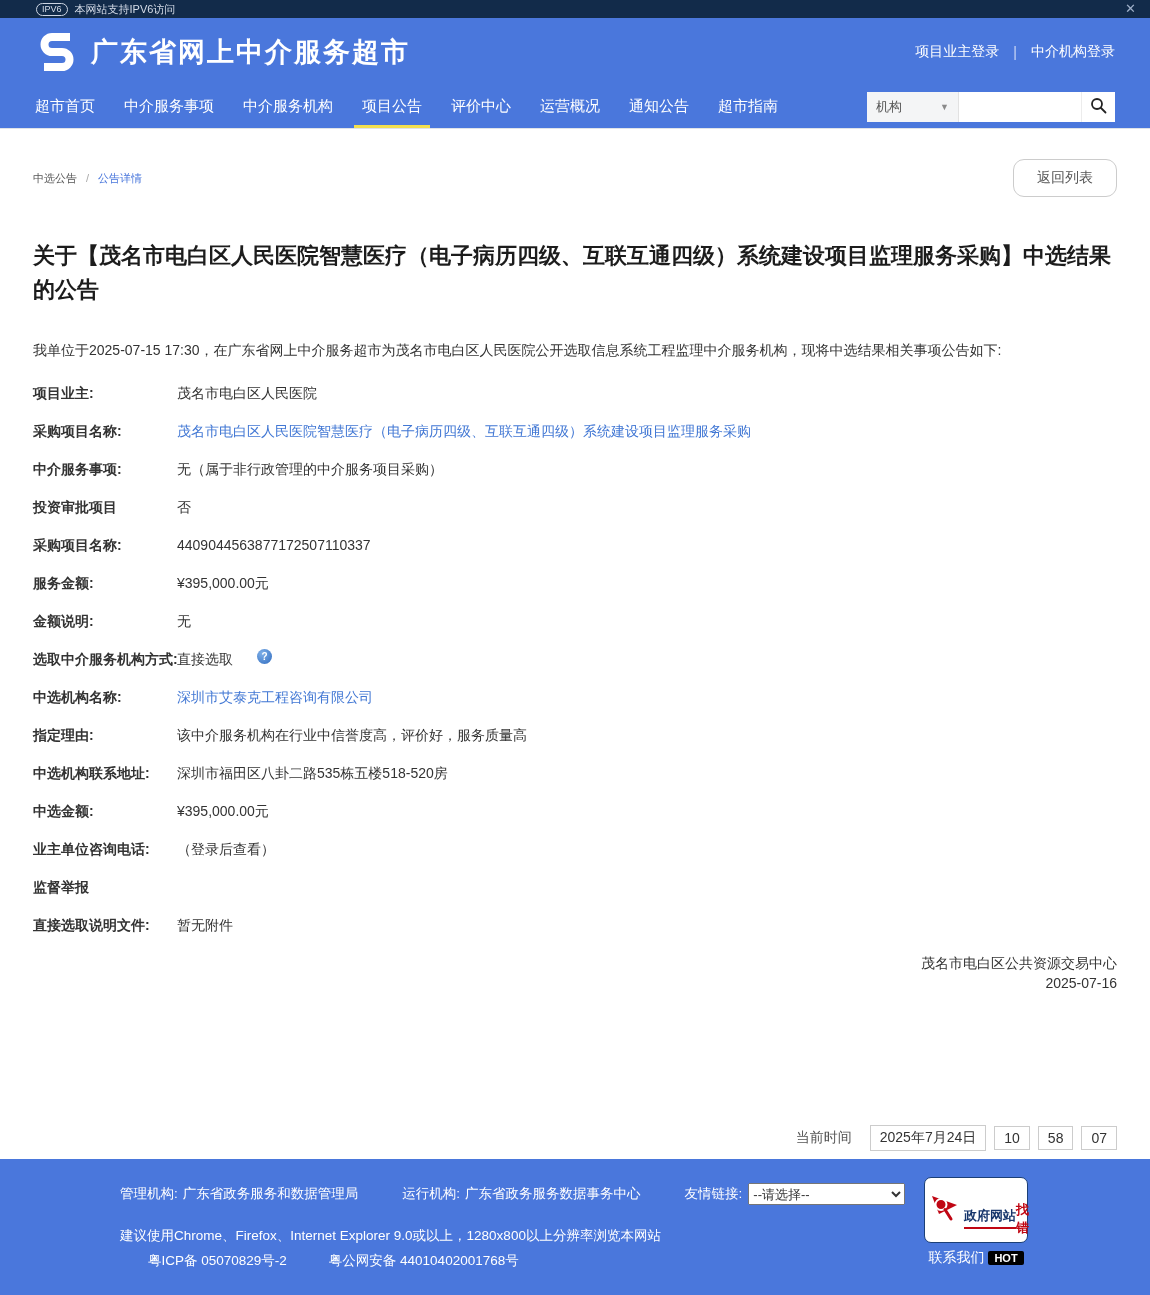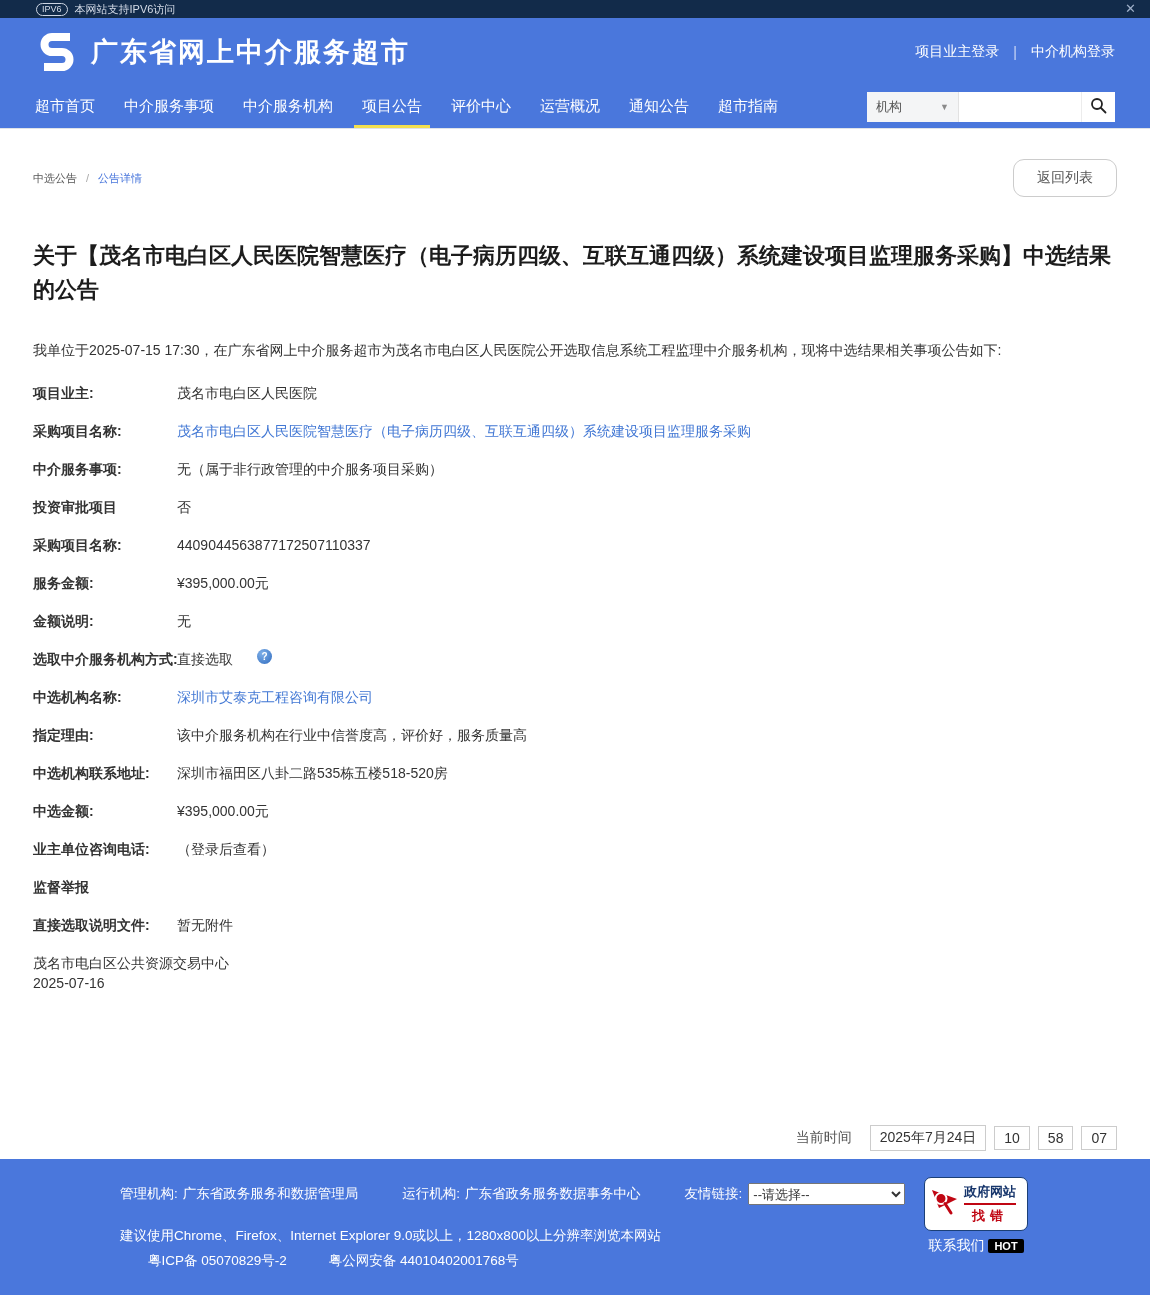--- a/index.html
+++ b/index.html
@@ -82,21 +82,21 @@
   .fvalue { color: #333; }
   .link { color: #4177d4; text-decoration: none; cursor: pointer; }
   .help-icon {
     display: inline-flex; align-items: center; justify-content: center;
     width: 15px; height: 15px; border-radius: 50%;
     background: radial-gradient(circle at 35% 30%, #7fb0e8, #2f6bbf);
     color: #fff; font-size: 10px; font-weight: bold;
     margin-left: 24px; vertical-align: -2px; cursor: pointer;
   }
 
-  .signature { margin-top: 14px; text-align: left; font-size: 14px; line-height: 20px; color: #333; }
+  .signature { margin-top: 14px; text-align: right; font-size: 14px; line-height: 20px; color: #333; }
 
   
   .timebar {
     margin-top: 132px; padding: 0 33px; display: flex; justify-content: flex-end;
     align-items: center; font-size: 14px; color: #555;
   }
   .timebar .tlabel { margin-right: 10px; }
   .tbox {
     border: 1px solid #ccc; background: #fff; color: #333;
     padding: 3px 9px; margin-left: 8px; font-size: 14px;
@@ -113,21 +113,21 @@
   .links-select { margin-left: 6px; width: 157px; height: 22px; font-size: 13px; color: #333; }
   .f-note { margin-top: 22px; }
   .f-icp { margin-top: 7px; display: flex; margin-left: 28px; }
   .f-icp .icp2 { margin-left: 42px; }
 
   .badge-wrap { position: absolute; right: 122px; top: 18px; width: 104px; text-align: center; }
   .err-badge {
     background: #fff; border: 1px solid #1b3f77; border-radius: 7px;
     padding: 5px 5px; display: flex; align-items: center; gap: 4px; cursor: pointer;
   }
-  .err-text { display: flex; flex-direction: column; align-items: center; }
+  .err-text { display: flex; align-items: center; margin-top: 16px; }
   .err-line1 {
     color: #16356b; font-weight: bold; font-size: 13px; white-space: nowrap;
     border-bottom: 2px solid #c00613; padding-bottom: 2px;
   }
   .err-line2 { color: #c00613; font-weight: bold; font-size: 13px; letter-spacing: 5px; margin-top: 2px; }
   .contact-row { margin-top: 6px; display: flex; justify-content: center; align-items: center; font-size: 14px; }
   .hot-tag {
     background: #000000; color: #fff; font-size: 11px; font-weight: bold;
     padding: 1px 6px; border-radius: 2px; margin-left: 4px;
   }

